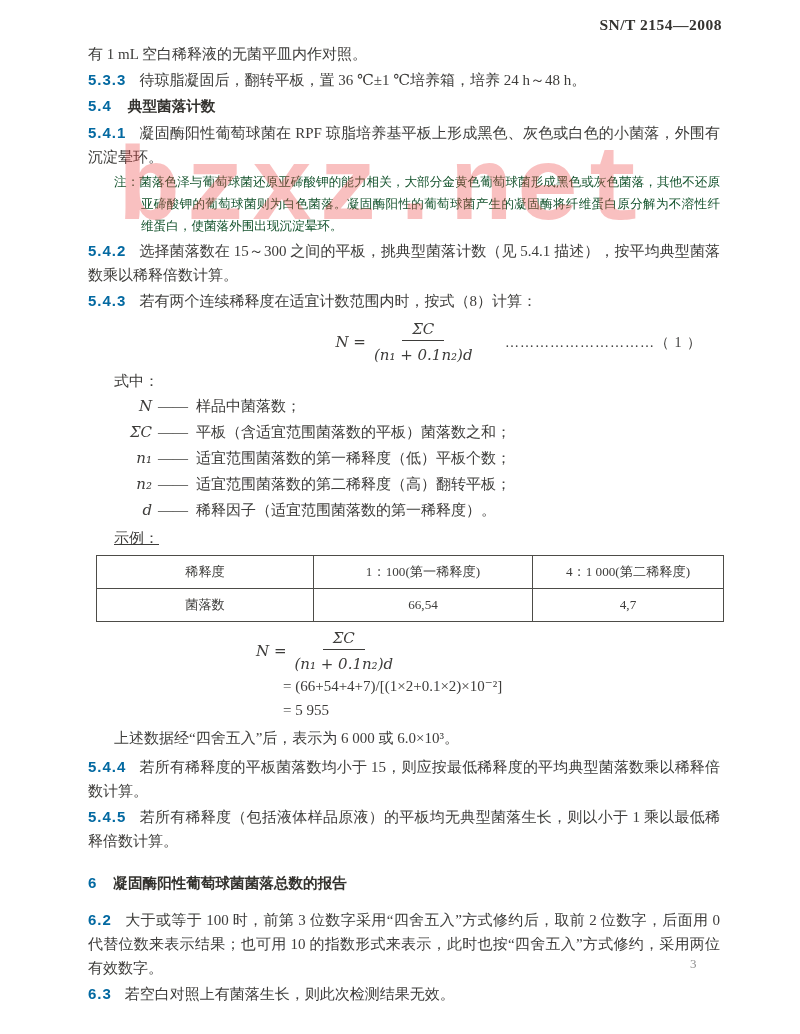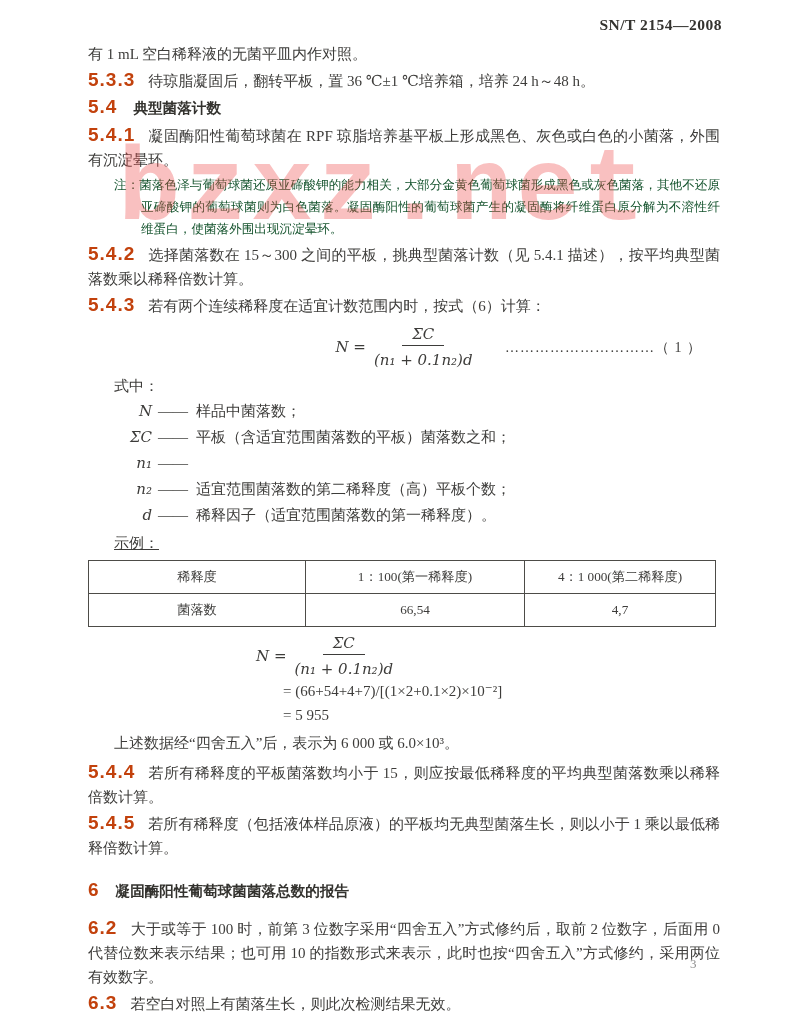--- a/index.html
+++ b/index.html
@@ -25,22 +25,22 @@
   }
   .content{
     position:absolute;left:88px;top:42px;width:632px;
     font-size:15px;line-height:24px;text-align:justify;
     z-index:2;
   }
   p{margin:0;}
   .clause{margin-bottom:2px;}
   .cnum{
     font-family:"Liberation Sans","DejaVu Sans",sans-serif;
-    font-weight:bold;font-size:19px;margin-right:13px;
-    color:#c2410c;letter-spacing:1px;
+    font-weight:bold;font-size:15px;margin-right:13px;
+    color:#0369a1;letter-spacing:1px;
   }
   .heading{
     font-family:"Liberation Sans","DejaVu Sans",sans-serif;
     font-weight:bold;font-size:14.6px;color:#33322e;
     margin:0 0 3px 0;
   }
   .heading .cnum{margin-right:16px;}
   .note{
     font-size:12.6px;line-height:22px;
     margin:2px 0 2px 26px;
@@ -59,21 +59,21 @@
     position:absolute;right:18px;top:14px;
     font-style:normal;letter-spacing:1px;color:#3d3c3a;font-size:14px;
   }
   .indent1{padding-left:26px;}
   .def-row{display:flex;line-height:26px;}
   .def-term{width:64px;text-align:right;flex:0 0 64px;}
   .def-dash{padding:0 8px 0 6px;font-style:normal;}
   .def-text{font-style:normal;}
   .example-label{padding-left:26px;margin-top:3px;text-decoration:underline;}
   table.ex{
-    border-collapse:collapse;width:628px;margin:5px 0 6px 0;
+    border-collapse:collapse;width:628px;margin:5px 0 6px 8px;
     font-size:13.2px;
   }
   table.ex td{
     border:1px solid #4d4c48;text-align:center;
     height:32px;padding:0 4px;color:#3d3c3a;
   }
   table.ex td:nth-child(1){width:208px;}
   table.ex td:nth-child(2){width:210px;}
   .calc{margin:4px 0 4px 168px;line-height:24px;}
   .calc-line1{display:flex;align-items:center;height:46px;}
@@ -112,21 +112,21 @@
 
     <div class="note">
       <span>注：</span><span>菌落色泽与葡萄球菌还原亚碲酸钾的能力相关，大部分金黄色葡萄球菌形成黑色或灰色菌落，其他不还原亚碲酸钾的葡萄球菌则为白色菌落。凝固酶阳性的葡萄球菌产生的凝固酶将纤维蛋白原分解为不溶性纤维蛋白，使菌落外围出现沉淀晕环。</span>
     </div>
 
     <p class="clause">
       <span class="cnum">5.4.2</span><span>选择菌落数在 15～300 之间的平板，挑典型菌落计数（见 5.4.1 描述），按平均典型菌落数乘以稀释倍数计算。</span>
     </p>
 
     <p class="clause">
-      <span class="cnum">5.4.3</span><span>若有两个连续稀释度在适宜计数范围内时，按式（6）计算：</span>
+      <span class="cnum">5.4.3</span><span>若有两个连续稀释度在适宜计数范围内时，按式（8）计算：</span>
     </p>
 
     <div class="formula-row">
       <span class="math">N =</span>
       <span class="frac math">
         <span class="fnum">ΣC</span>
         <span class="fden">(n₁ + 0.1n₂)d</span>
       </span>
       <span class="formula-dots">…………………………（ 1 ）</span>
     </div>
@@ -140,25 +140,26 @@
         <span class="def-text">样品中菌落数；</span>
       </div>
       <div class="def-row">
         <span class="def-term math">ΣC</span>
         <span class="def-dash">——</span>
         <span class="def-text">平板（含适宜范围菌落数的平板）菌落数之和；</span>
       </div>
       <div class="def-row">
         <span class="def-term math">n₁</span>
         <span class="def-dash">——</span>
+        <span class="def-text">适宜范围菌落数的第一稀释度（低）平板个数；</span>
       </div>
       <div class="def-row">
         <span class="def-term math">n₂</span>
         <span class="def-dash">——</span>
-        <span class="def-text">适宜范围菌落数的第二稀释度（高）平板个数；</span>
+        <span class="def-text">适宜范围菌落数的第二稀释度（高）翻转平板；</span>
       </div>
       <div class="def-row">
         <span class="def-term math">d</span>
         <span class="def-dash">——</span>
         <span class="def-text">稀释因子（适宜范围菌落数的第一稀释度）。</span>
       </div>
     </div>
 
     <p class="example-label">示例：</p>
 

